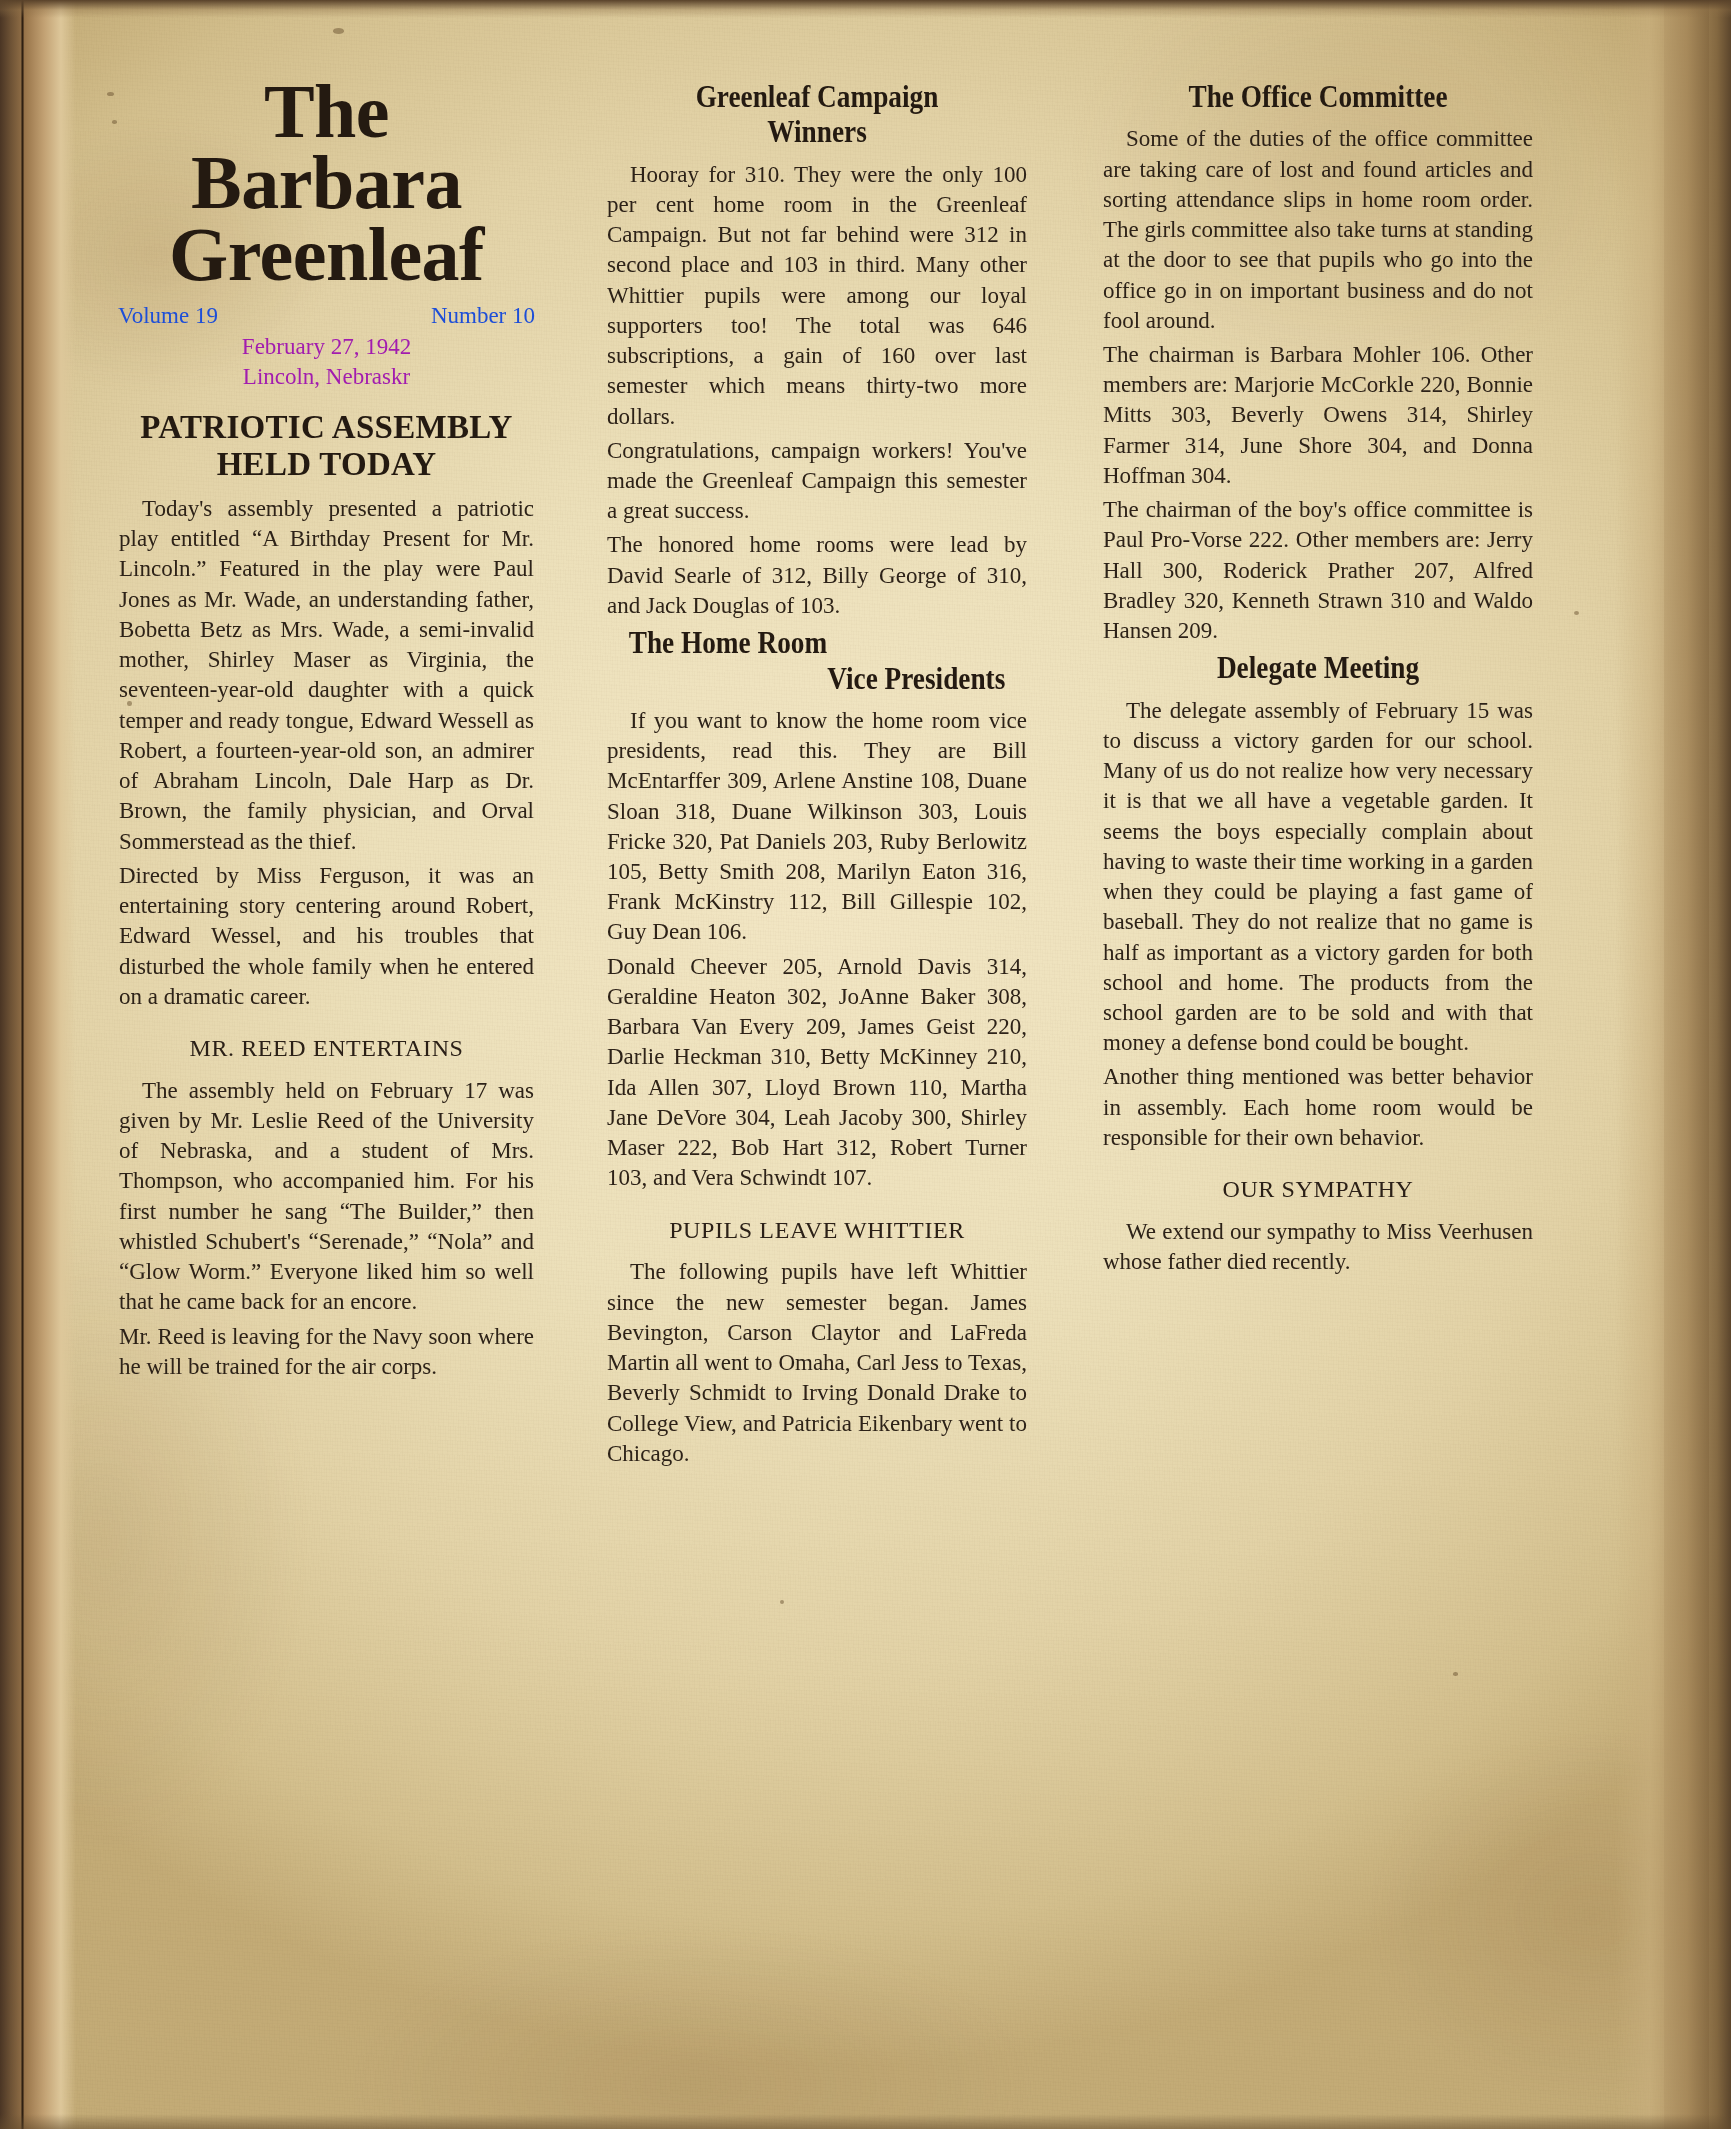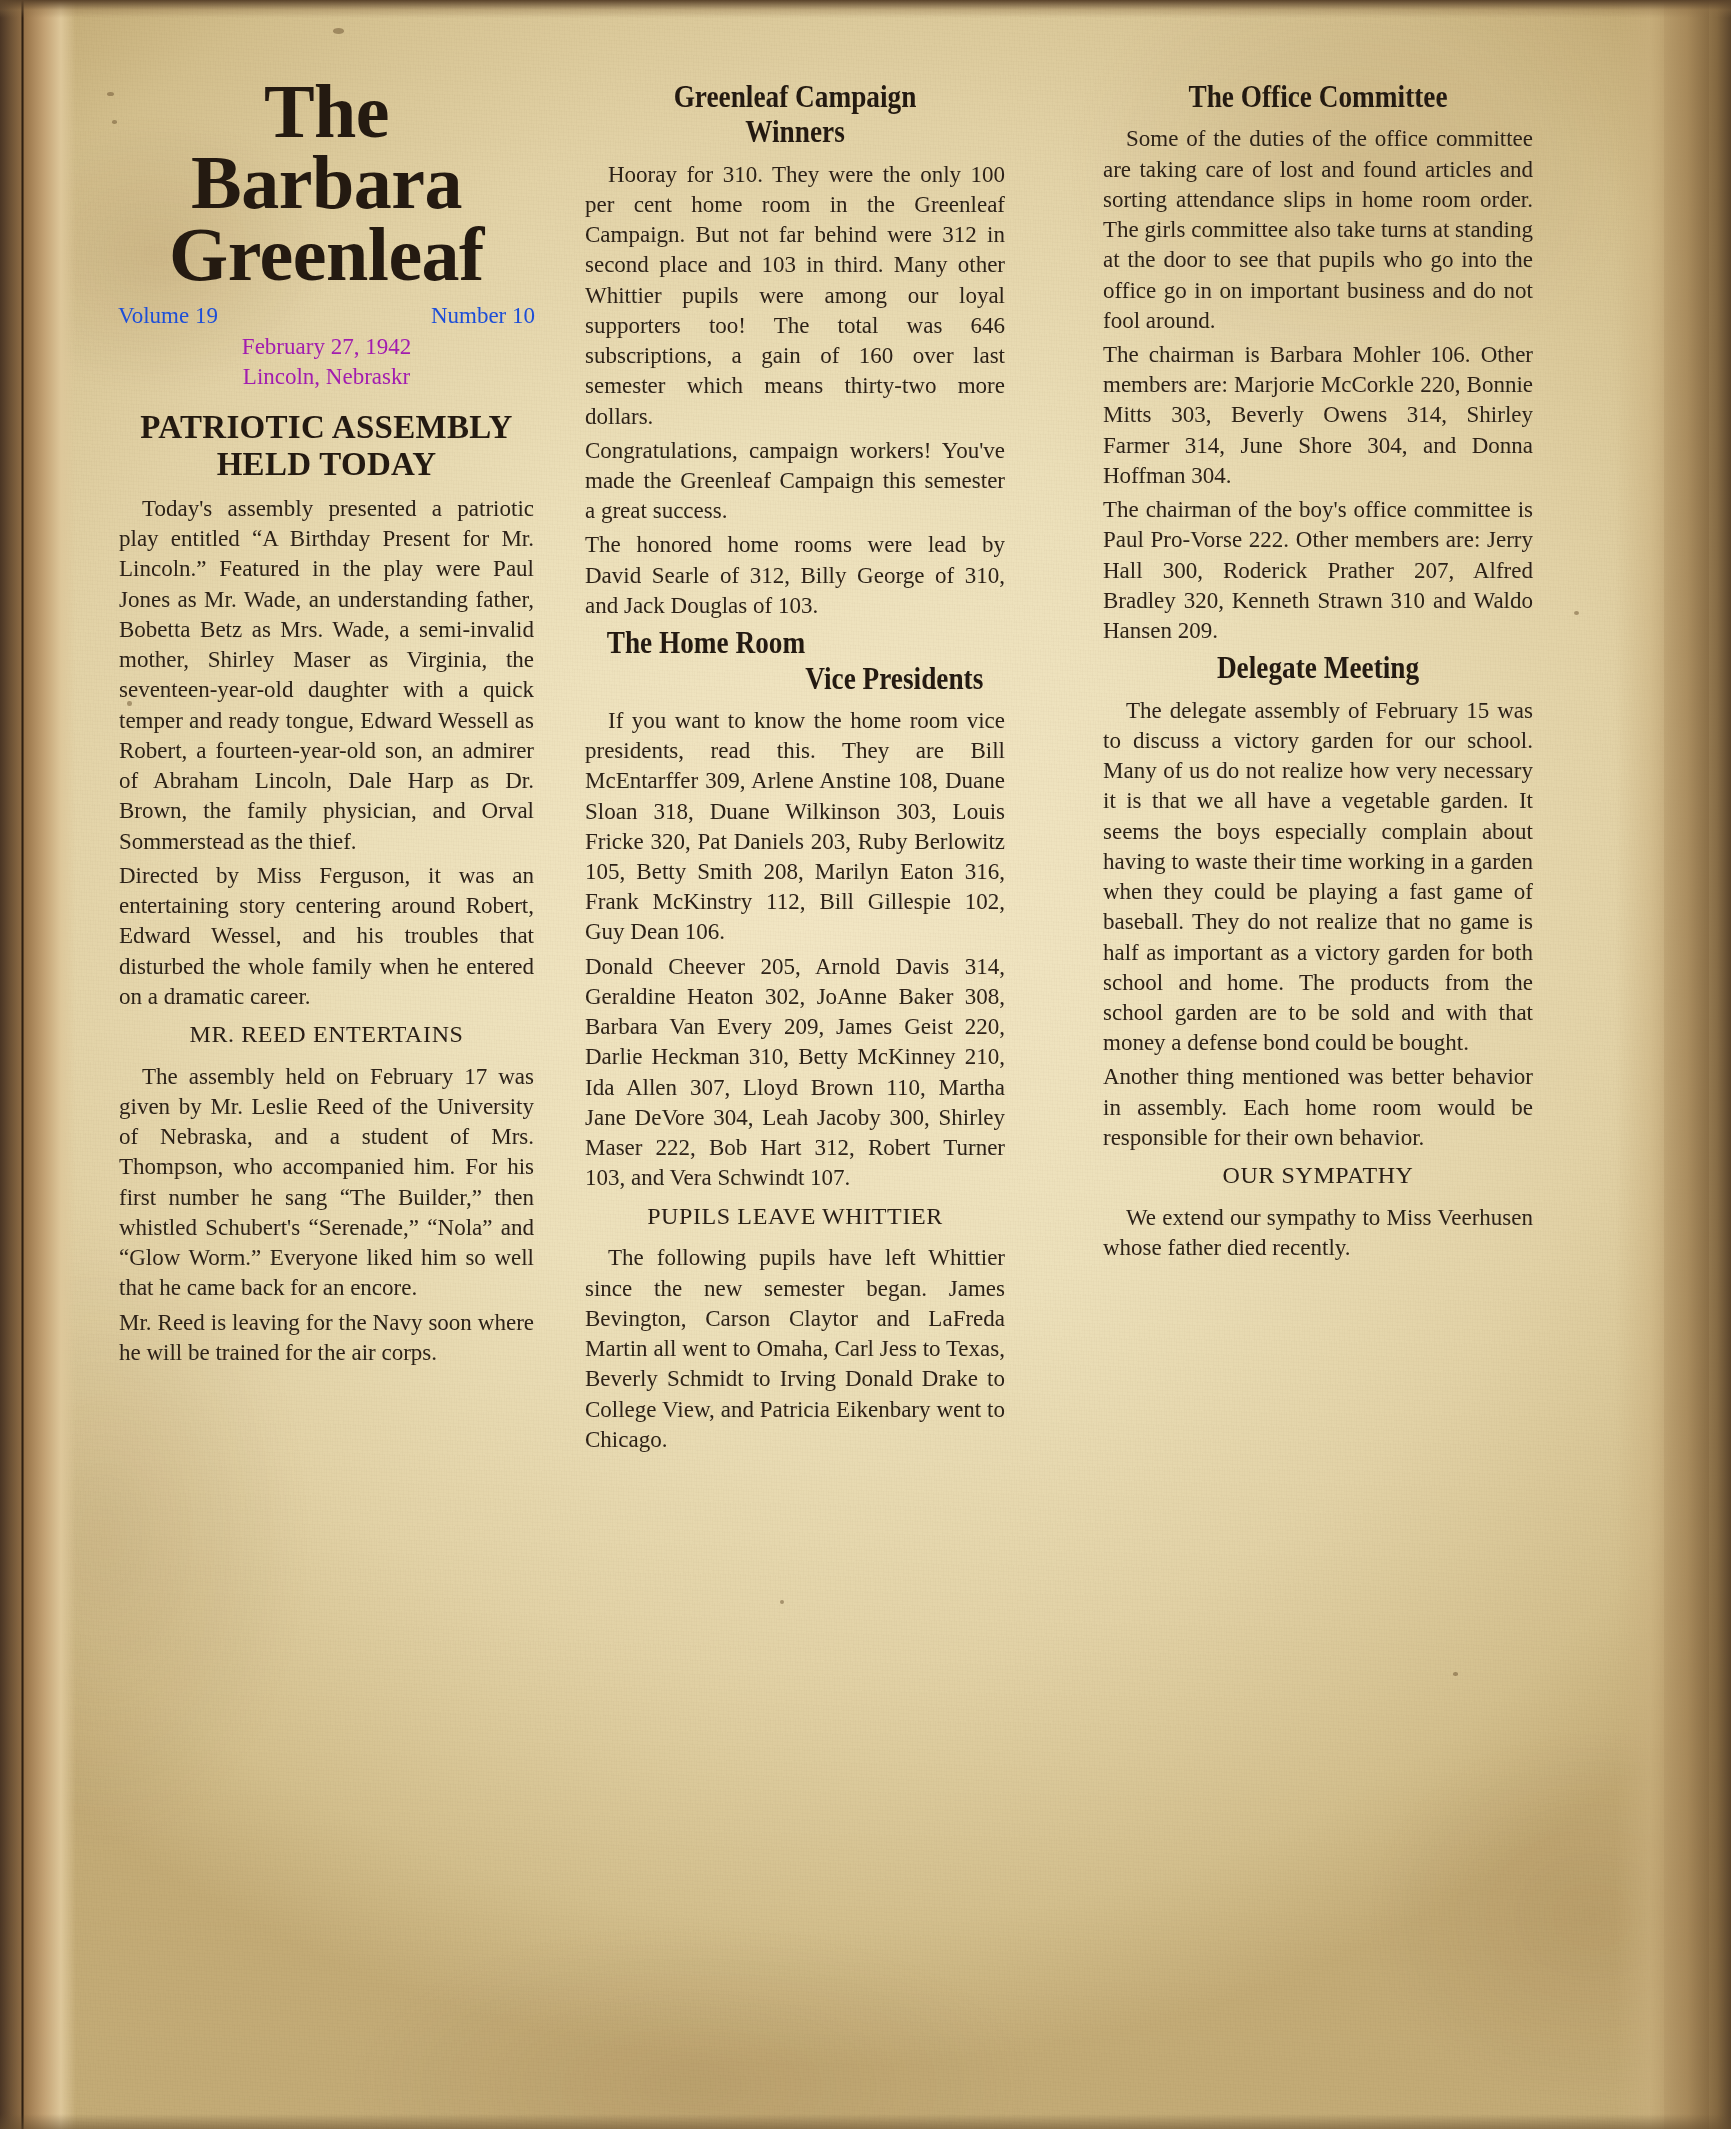--- a/index.html
+++ b/index.html
@@ -107,21 +107,21 @@
     left: 0; top: 0;
     width: 1731px;
     height: 2129px;
   }
   .col {
     position: absolute;
     top: 76px;
     color: #2d2218;
   }
   .col1 { left: 115px;  width: 423px; }
-  .col2 { left: 581px; width: 428px; }
+  .col2 { left: 603px; width: 428px; }
   .col3 { left: 1099px; width: 438px; }
 
   
   .masthead {
     text-align: center;
     line-height: .94;
     margin-bottom: 13px;
   }
   .mast-line {
     font-family: "Liberation Serif", "DejaVu Serif", serif;
@@ -174,21 +174,21 @@
   }
   h2.head-cond.split {
     text-align: left;
   }
   h2.head-cond .l2 { display: block; text-align: right; }
   h3.head-small {
     font-weight: normal;
     font-size: 24px;
     line-height: 1.2;
     color: #2b2017;
-    margin: 8px 0 13px 0;
+    margin: 22px 0 13px 0;
     text-align: center;
     letter-spacing: 0.6px;
   }
 
   
   p.body {
     font-size: 23px;
     line-height: 1.315;
     margin: 4px;
     text-align: justify;

